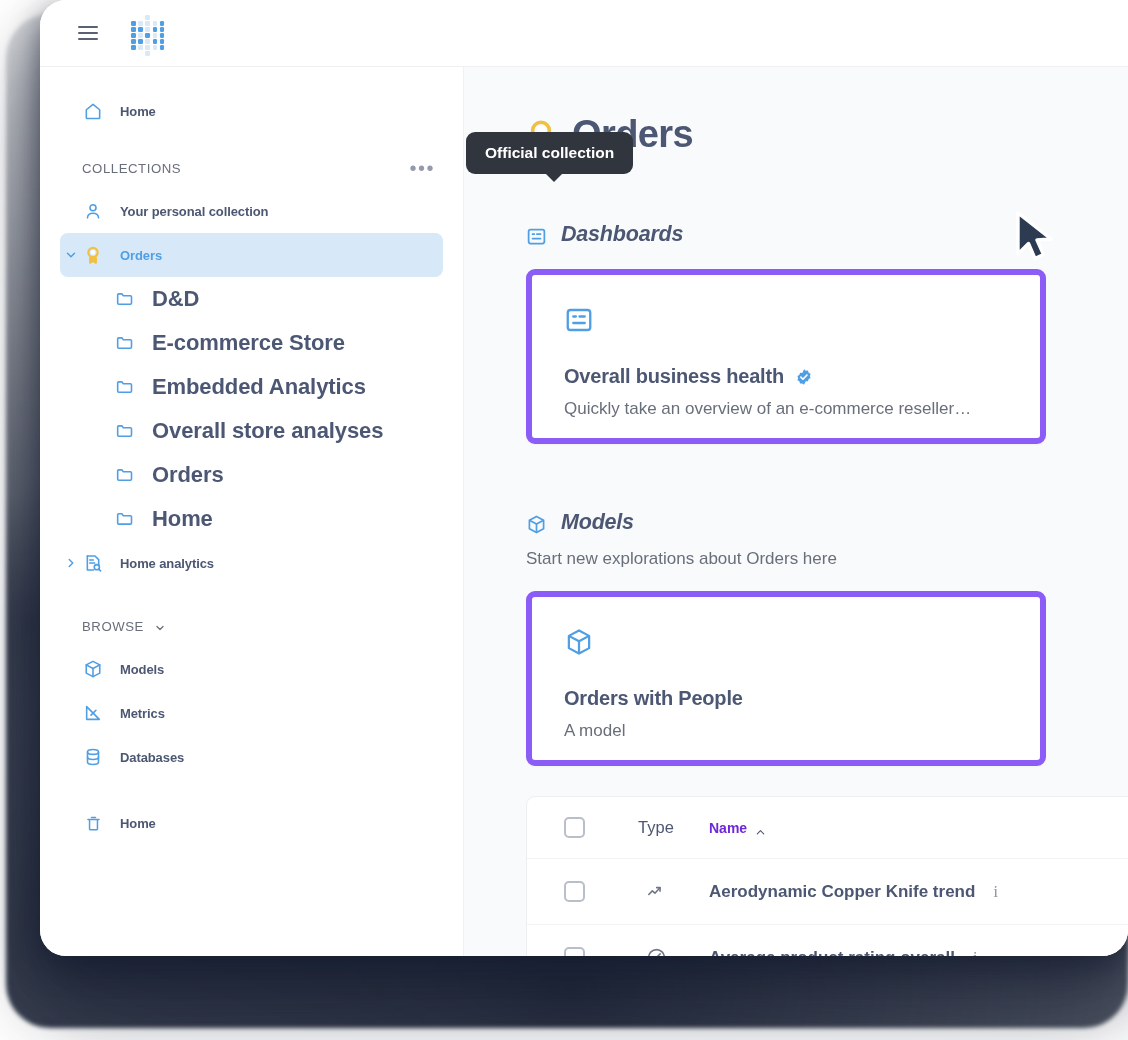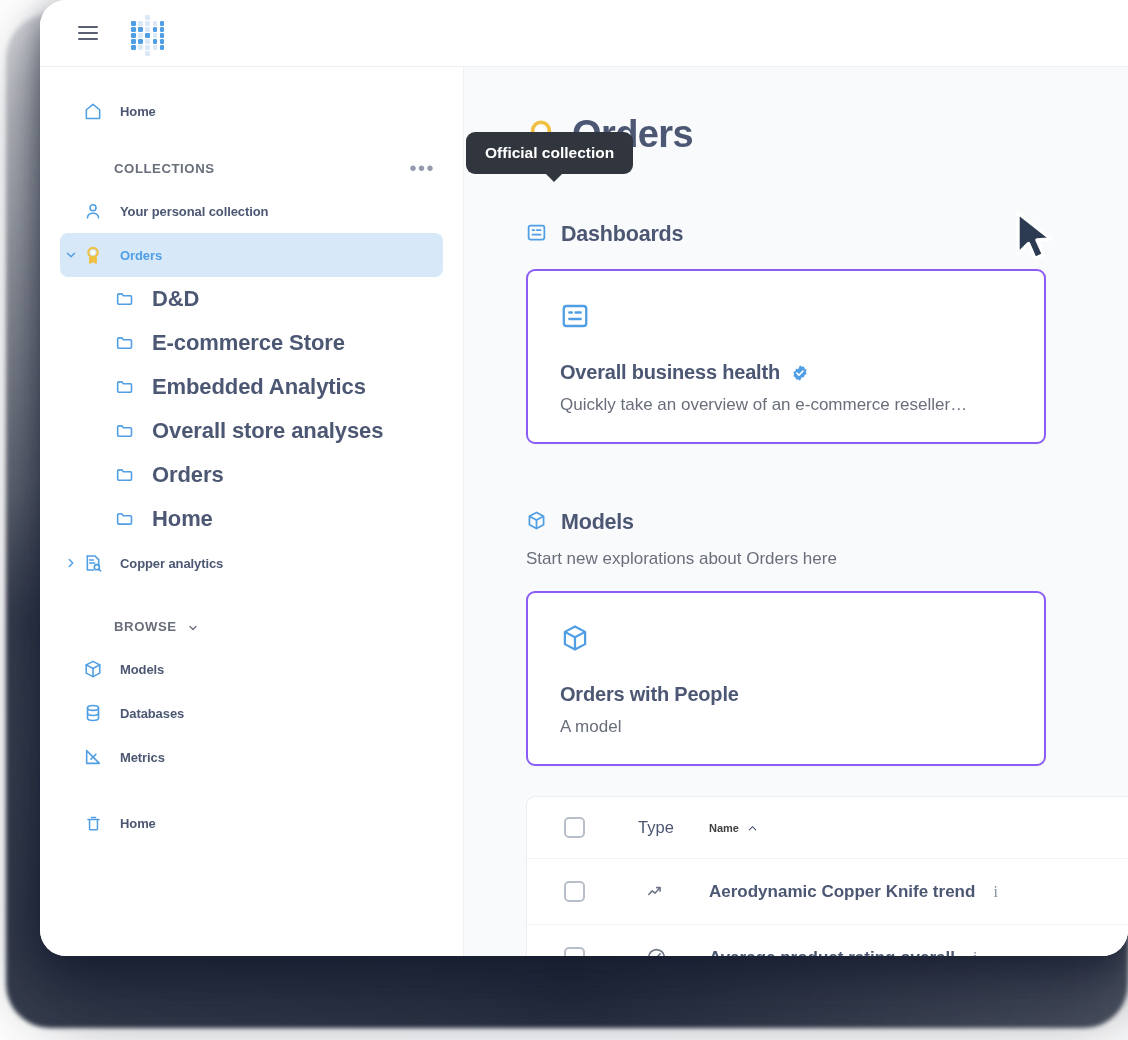--- a/index.html
+++ b/index.html
@@ -92,22 +92,22 @@
     position: absolute; left: 4px; top: 50%; transform: translateY(-50%);
     width: 14px; height: 14px;
   }
 
   .section-head {
     display: flex; align-items: center;
     margin: 20px 20px 6px 20px; padding-left: 22px; height: 30px;
     position: relative;
   }
   .section-head .txt {
-    font-size: 13.2px; font-weight: 700; letter-spacing: 0.55px;
-    color: #696e7b; text-transform: uppercase; margin-left: 32px;
+    font-size: 13.2px; font-weight: 400; letter-spacing: 0.55px;
+    color: #696e7b; text-transform: uppercase;
   }
   .dots-btn {
     position: absolute; right: 8px; top: 50%; transform: translateY(-50%);
     color: #949aab; font-size: 20px; letter-spacing: 1.5px; line-height: 1;
     cursor: pointer;
   }
   .sec-caret { margin-left: 10px; width: 12px; height: 12px; }
   .sidebar-gap { height: 22px; }
 
   
@@ -139,35 +139,36 @@
   #official-badge { width: 30px; height: 34px; flex: 0 0 30px; }
   #page-title {
     margin-left: 16px; font-size: 38px; font-weight: 700;
     color: #4c5773; letter-spacing: -0.6px;
   }
 
   
   #cursor { position: absolute; left: 548px; top: 143px; width: 44px; height: 58px; z-index: 40; }
 
   .section-title {
-    display: flex; align-items: flex-start;
+    display: flex; align-items: flex-end;
     margin-top: 66px;
+    font-style: italic;
   }
   .section-title .sico { width: 21px; height: 21px; flex: 0 0 21px; }
   .section-title .stxt {
     margin-left: 14px; font-size: 21.5px; font-weight: 700; color: #4c5773;
     letter-spacing: -0.2px;
   }
   .section-sub {
     margin-top: 14px; font-size: 17px; color: #696e7b; font-weight: 400;
   }
 
   .card {
     margin-top: 22px; width: 520px; height: 175px;
-    background: #ffffff; border: 2px solid #8b5cf6;
+    background: #ffffff; border: 6px solid #8b5cf6;
     border-radius: 9px; padding: 30px 32px;
     box-shadow: 0 1px 2px rgba(0,0,0,0.03);
     cursor: pointer;
   }
   .card .cico { width: 30px; height: 30px; }
   .card .ctitle {
     margin-top: 26px; font-size: 20px; font-weight: 700; color: #4c5773;
     display: flex; align-items: center; letter-spacing: -0.2px;
   }
   .card .verified { margin-left: 11px; width: 18px; height: 18px; flex: 0 0 18px; }
@@ -186,21 +187,21 @@
   .checkbox {
     width: 21px; height: 21px; border: 2px solid #b9bfca; border-radius: 5px;
     background: #fff; cursor: pointer;
   }
   .cell-type { width: 70px; display: flex; justify-content: center; align-items: center; }
   .cell-type .th {
     font-size: 16.5px; font-weight: 400; color: #4c5773;
   }
   .cell-name { flex: 1; display: flex; align-items: center; padding-left: 18px; }
   .cell-name .th {
-    font-size: 11px; font-weight: 700; color: #404040; display: flex; align-items: flex-end;
+    font-size: 14px; font-weight: 700; color: #6d28d9; display: flex; align-items: flex-end;
   }
   .sort-caret { margin-left: 8px; width: 11px; height: 11px; }
   .cell-name .nm { font-size: 17px; font-weight: 700; color: #4c5773; }
   .info-i {
     margin-left: 18px; font-size: 16px; color: #8a909e;
     font-family: "Liberation Serif", serif; font-style: normal;
   }
 </style>
 </head>
 <body>
@@ -342,21 +343,21 @@
             <span class="ico">
               <svg width="20" height="20" viewBox="0 0 24 24" fill="none" stroke="#509ee3" stroke-width="1.9" stroke-linecap="round" stroke-linejoin="round">
                 <path d="M5.2 3.6h9.2l4.4 4.4v7.2"></path>
                 <path d="M5.2 3.6v16.8h7.4"></path>
                 <circle cx="16.6" cy="17" r="3.1"></circle>
                 <path d="M18.9 19.3l2.2 2.2"></path>
                 <path d="M8 8.4h4.4"></path>
                 <path d="M8 12h6"></path>
               </svg>
             </span>
-            <span class="lbl">Copper analytics</span>
+            <span class="lbl">Home analytics</span>
           </div>
         </div>
 
       <div class="section-head" style="margin-top:26px;">
         <span class="txt">BROWSE</span>
         <span class="sec-caret">
           <svg width="12" height="12" viewBox="0 0 24 24" fill="none" stroke="#696e7b" stroke-width="2.6" stroke-linecap="round" stroke-linejoin="round">
               <polyline points="6 9 12 15 18 9"></polyline>
             </svg>
         </span>
@@ -369,36 +370,36 @@
                 <path d="M12 2.8l8.1 4.3v9.8L12 21.2 3.9 16.9V7.1z"></path>
                 <path d="M3.9 7.1L12 11.4l8.1-4.3"></path>
                 <path d="M12 11.4v9.8"></path>
               </svg>
             </span>
             <span class="lbl">Models</span>
           </div>
           <div class="nav-row">
             <span class="ico">
               <svg width="20" height="20" viewBox="0 0 24 24" fill="none" stroke="#509ee3" stroke-width="1.9" stroke-linecap="round" stroke-linejoin="round">
+                <path d="M4.4 19.6h15.2L4.4 4.4z"></path>
+                <path d="M9.6 14.6l2.6-2.6"></path>
+                <path d="M13 11.2l2.5-2.5"></path>
+              </svg>
+            </span>
+            <span class="lbl">Metrics</span>
+          </div>
+          <div class="nav-row">
+            <span class="ico">
+              <svg width="20" height="20" viewBox="0 0 24 24" fill="none" stroke="#509ee3" stroke-width="1.9" stroke-linecap="round" stroke-linejoin="round">
                 <ellipse cx="12" cy="5.9" rx="6.6" ry="2.9"></ellipse>
                 <path d="M5.4 5.9v12.2c0 1.6 3 2.9 6.6 2.9s6.6-1.3 6.6-2.9V5.9"></path>
                 <path d="M5.4 12c0 1.6 3 2.9 6.6 2.9s6.6-1.3 6.6-2.9"></path>
               </svg>
             </span>
             <span class="lbl">Databases</span>
-          </div>
-          <div class="nav-row">
-            <span class="ico">
-              <svg width="20" height="20" viewBox="0 0 24 24" fill="none" stroke="#509ee3" stroke-width="1.9" stroke-linecap="round" stroke-linejoin="round">
-                <path d="M4.4 19.6h15.2L4.4 4.4z"></path>
-                <path d="M9.6 14.6l2.6-2.6"></path>
-                <path d="M13 11.2l2.5-2.5"></path>
-              </svg>
-            </span>
-            <span class="lbl">Metrics</span>
           </div>
         </div>
 
       <div class="sidebar-gap"></div>
 
       <div class="nav-row">
         <span class="ico">
           <svg width="19" height="19" viewBox="0 0 24 24" fill="none" stroke="#509ee3" stroke-width="1.9" stroke-linecap="round" stroke-linejoin="round">
             <path d="M5 7h14"></path>
               <path d="M9.5 4.5h5"></path>

